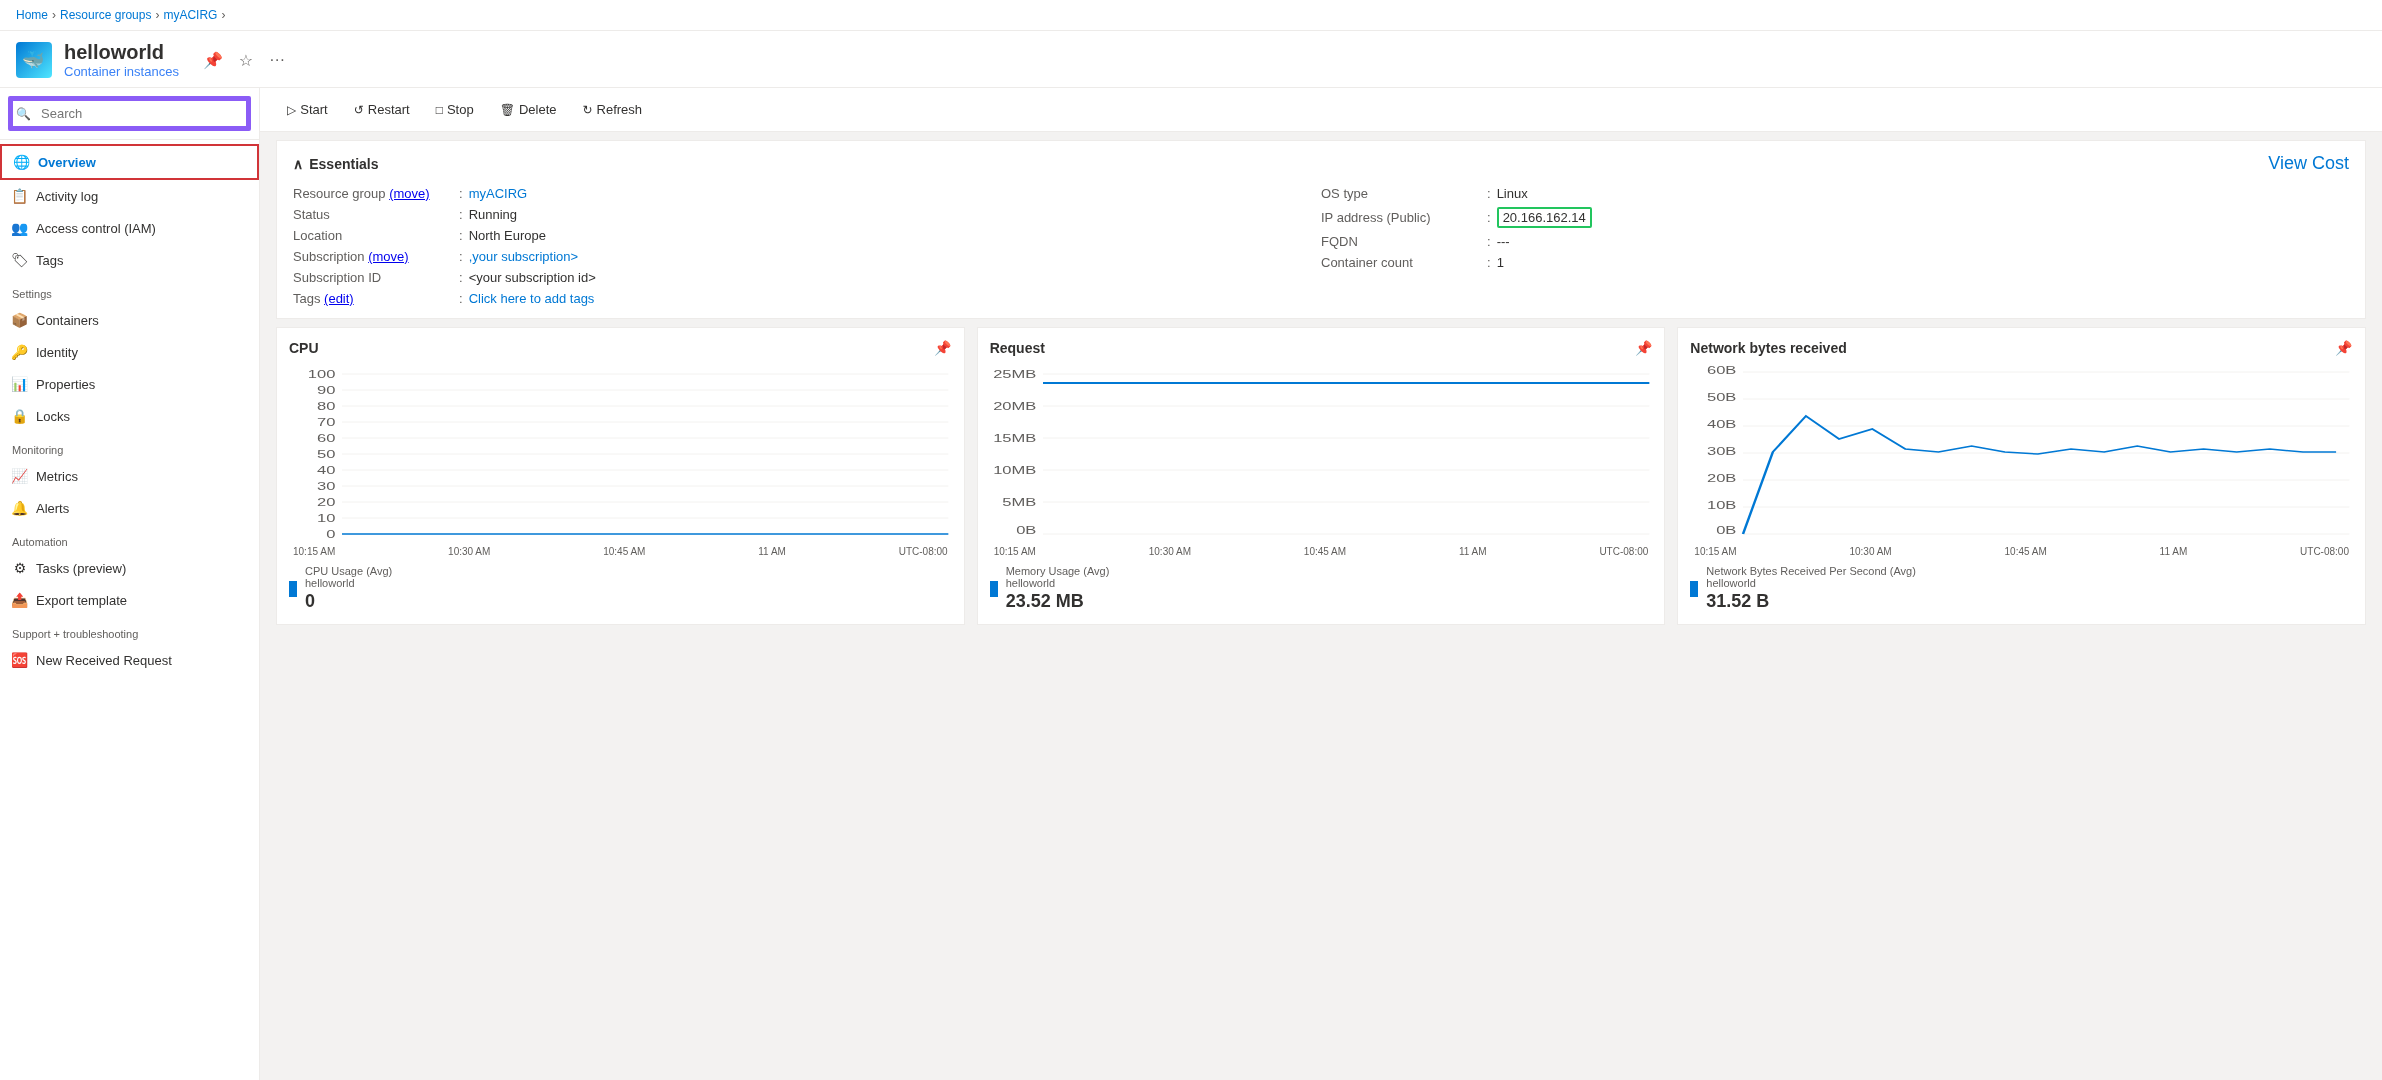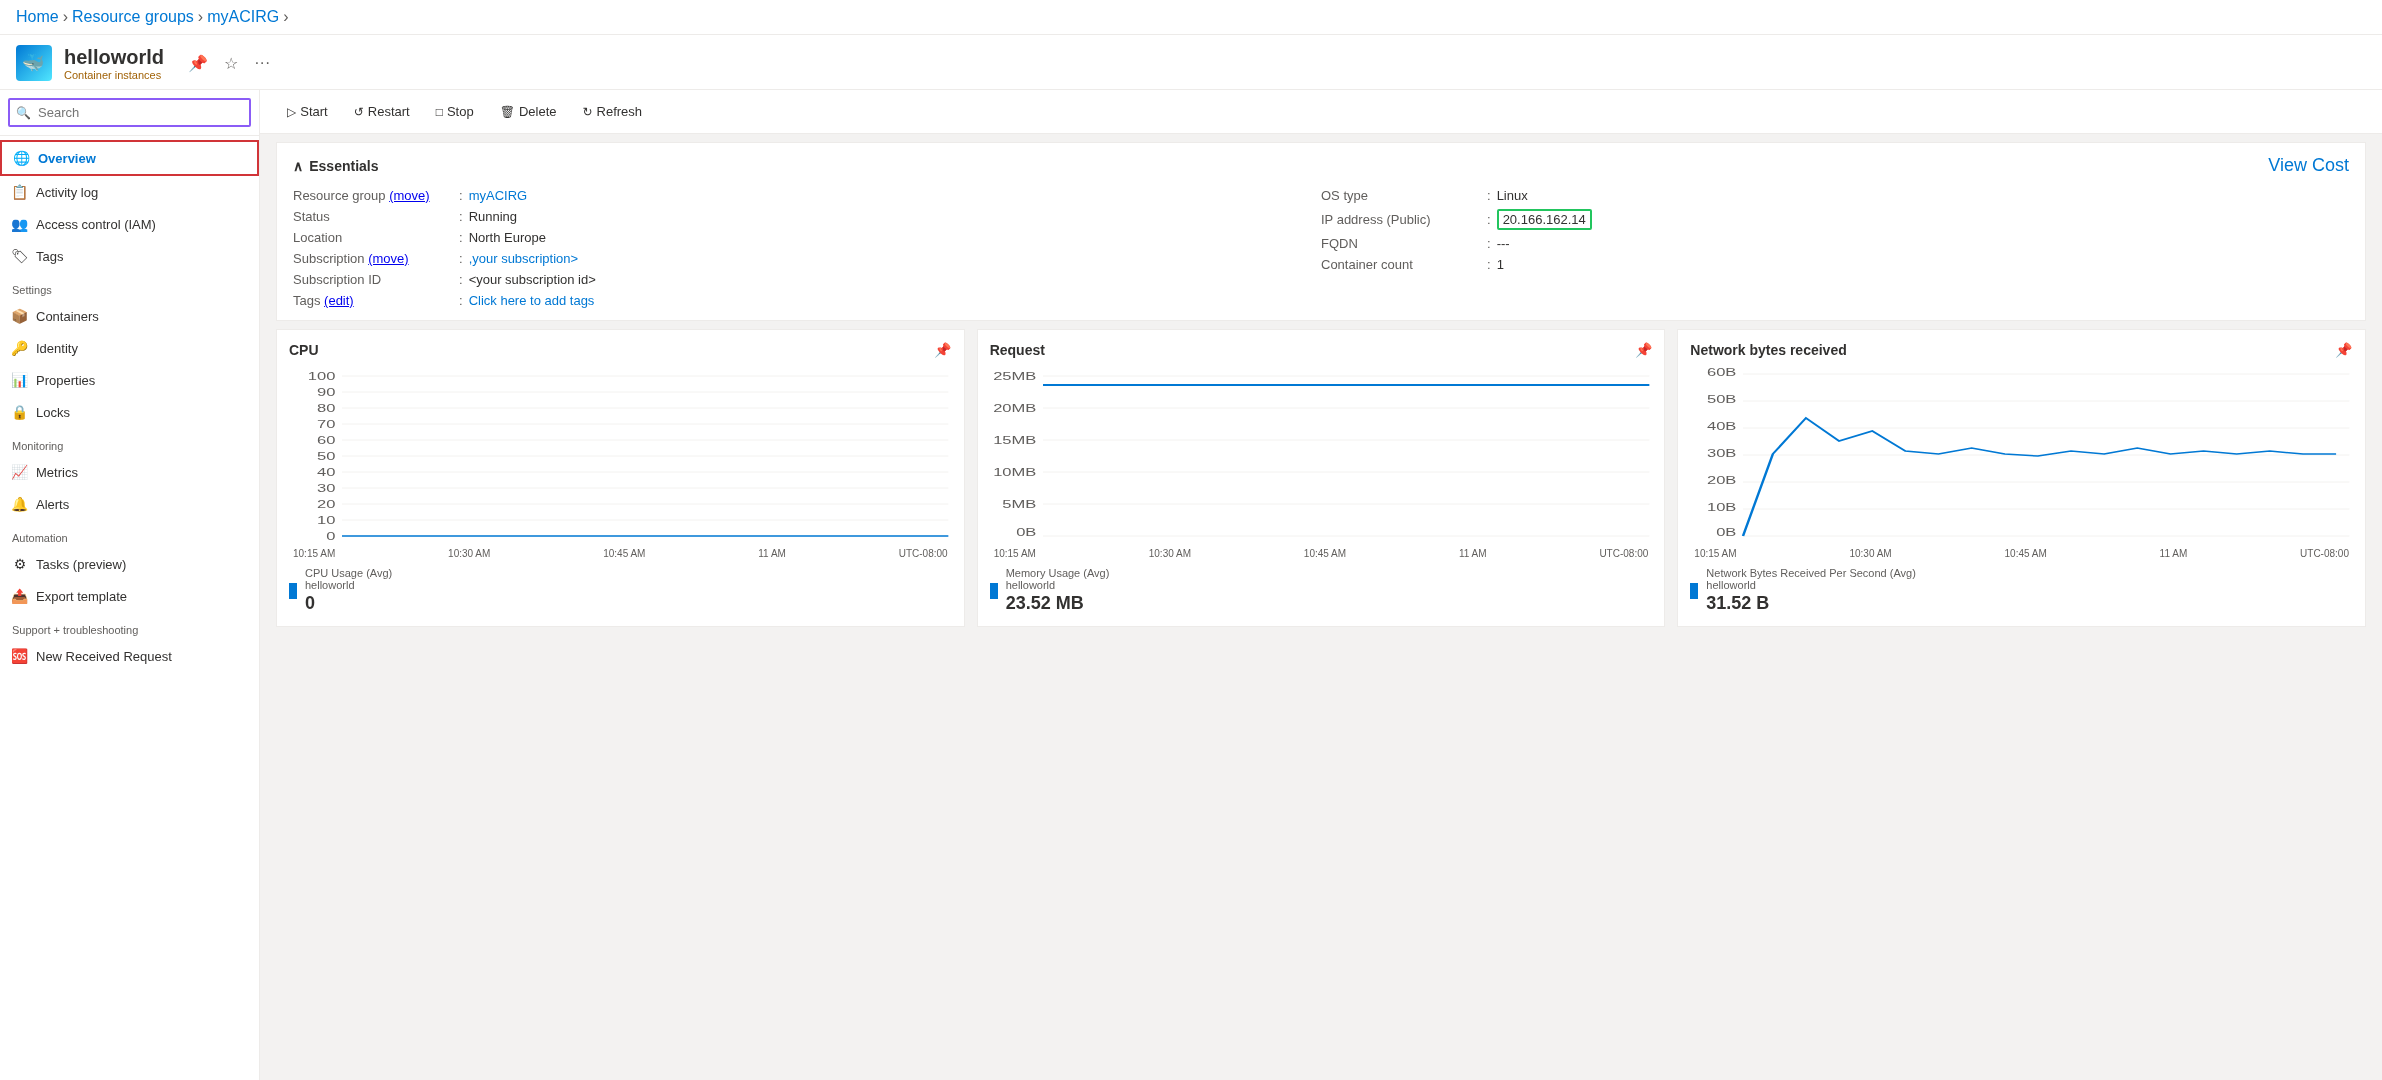--- a/index.html
+++ b/index.html
@@ -1,37 +1,37 @@
 <!DOCTYPE html>
 <html><head>
   <meta charset="utf-8">
   <style>
     * { box-sizing: border-box; margin: 0; padding: 0; }
     body { font-family: 'Segoe UI', Arial, sans-serif; font-size: 13px; background: #f3f2f1; color: #323130; display: flex; flex-direction: column; height: 100vh; overflow: hidden; }
 
     
-    .breadcrumb { background: #fff; padding: 8px 16px; font-size: 16px; color: #605e5c; border-bottom: 1px solid #edebe9; display: flex; align-items: flex-end; gap: 4px; }
+    .breadcrumb { background: #fff; padding: 8px 16px; font-size: 12px; color: #605e5c; border-bottom: 1px solid #edebe9; display: flex; align-items: flex-end; gap: 4px; }
     .breadcrumb a { color: #0078d4; text-decoration: none; }
     .breadcrumb-sep { color: #605e5c; }
 
     
     .resource-header { background: #fff; padding: 10px 16px 8px; border-bottom: 1px solid #edebe9; display: flex; align-items: center; gap: 12px; }
     .resource-icon { width: 36px; height: 36px; background: linear-gradient(135deg, #0078d4, #50e6ff); border-radius: 4px; display: flex; align-items: center; justify-content: center; color: #fff; font-size: 18px; }
     .resource-title h1 { font-size: 20px; font-weight: 600; color: #323130; }
-    .resource-title p { font-size: 11px; color: #a16207; }
+    .resource-title p { font-size: 13px; color: #3b82f6; }
     .header-actions { display: flex; gap: 8px; margin-left: 8px; color: #605e5c; }
     .header-action-btn { background: none; border: none; cursor: pointer; font-size: 16px; color: #605e5c; padding: 2px 4px; }
 
     
     .main-layout { display: flex; flex: 1; overflow: hidden; }
 
     
     .sidebar { width: 260px; background: #fff; border-right: 1px solid #edebe9; overflow-y: auto; display: flex; flex-direction: column; flex-shrink: 0; }
     .sidebar-search { padding: 8px; border-bottom: 1px solid #edebe9; }
-    .sidebar-search input { width: 100%; padding: 5px 8px 5px 28px; border: 2px solid #8b5cf6; border-radius: 2px; font-size: 13px; background: #fff; }
+    .sidebar-search input { width: 100%; padding: 5px 8px 5px 28px; border: 5px solid #8b5cf6; border-radius: 2px; font-size: 13px; background: #fff; }
     .search-wrap { position: relative; }
     .search-wrap .search-icon-inner { position: absolute; left: 8px; top: 50%; transform: translateY(-50%); color: #605e5c; font-size: 12px; }
 
     .sidebar-nav { flex: 1; padding: 4px 0; }
     .nav-item { display: flex; align-items: center; gap: 8px; padding: 8px 12px; cursor: pointer; color: #323130; text-decoration: none; font-size: 13px; }
     .nav-item.active { background: #eff6fc; border-left: 3px solid #0078d4; color: #0078d4; font-weight: 600; }
     .nav-item.active .nav-icon { color: #0078d4; }
     .nav-icon { width: 16px; height: 16px; display: flex; align-items: center; justify-content: center; font-size: 14px; flex-shrink: 0; }
     .nav-section-label { padding: 12px 12px 4px; font-size: 11px; font-weight: 400; color: #605e5c; text-transform: none; }
 

